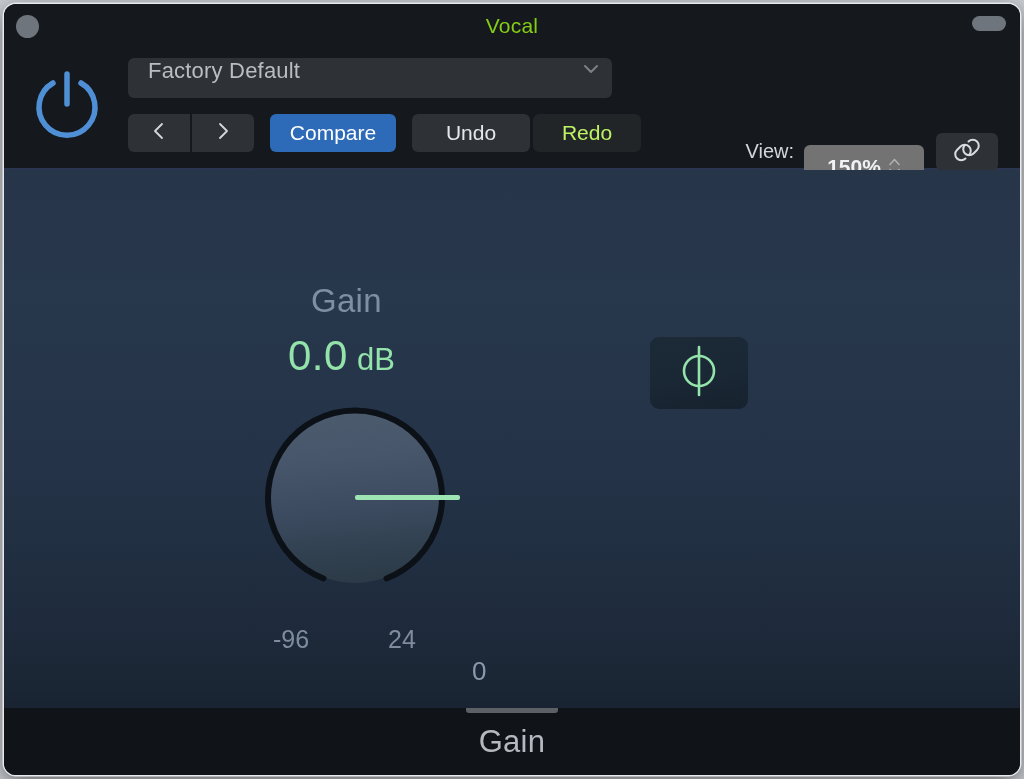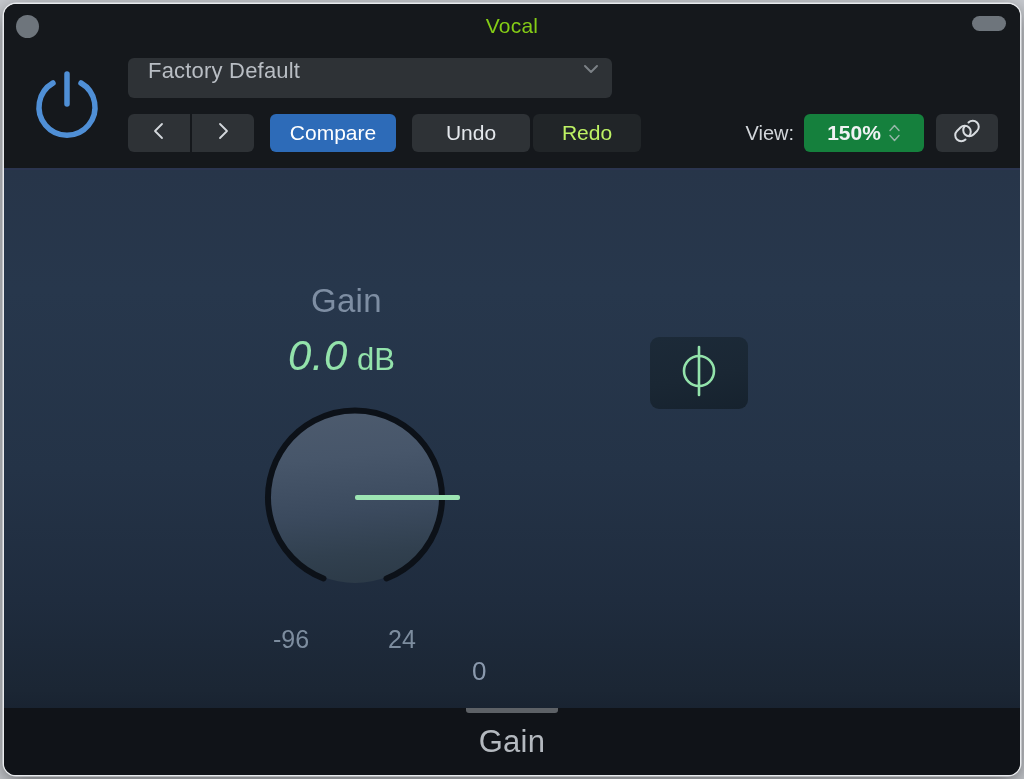--- a/index.html
+++ b/index.html
@@ -170,28 +170,29 @@
     display: flex;
     align-items: center;
   }
   #view-label {
     color: #d2d6da;
     font-size: 20px;
     margin-right: 10px;
   }
   #zoom-stepper {
     width: 120px;
-    height: 38px;
-    border-radius: 6px;
-    background: #15803d;
+    height: 44px;
+    border-radius: 6px;
+    background: #737373;
     display: flex;
     align-items: center;
     justify-content: center;
     gap: 7px;
     cursor: pointer;
+    margin-top: 31px;
   }
   #zoom-value { color: #f0f2f4; font-size: 21px; font-weight: bold; }
   .stepper-arrows { display: flex; flex-direction: column; gap: 2px; opacity: .75; }
   .stepper-arrows svg { width: 13px; height: 8px; display:block; }
 
   #link-button {
     margin-left: 12px;
     width: 62px;
     height: 38px;
     border-radius: 6px;
@@ -232,21 +233,20 @@
     left: 284px;
     top: 162px;
     display: flex;
     align-items: baseline;
     cursor: ns-resize;
   }
   #gain-value {
     color: #93e3ab;
     font-size: 42px;
     letter-spacing: .5px;
-    font-style: italic;
   }
   #gain-unit {
     color: #93e3ab;
     font-size: 31px;
     margin-left: 9px;
   }
 
   #gain-knob {
     position: absolute;
     left: 259px;

